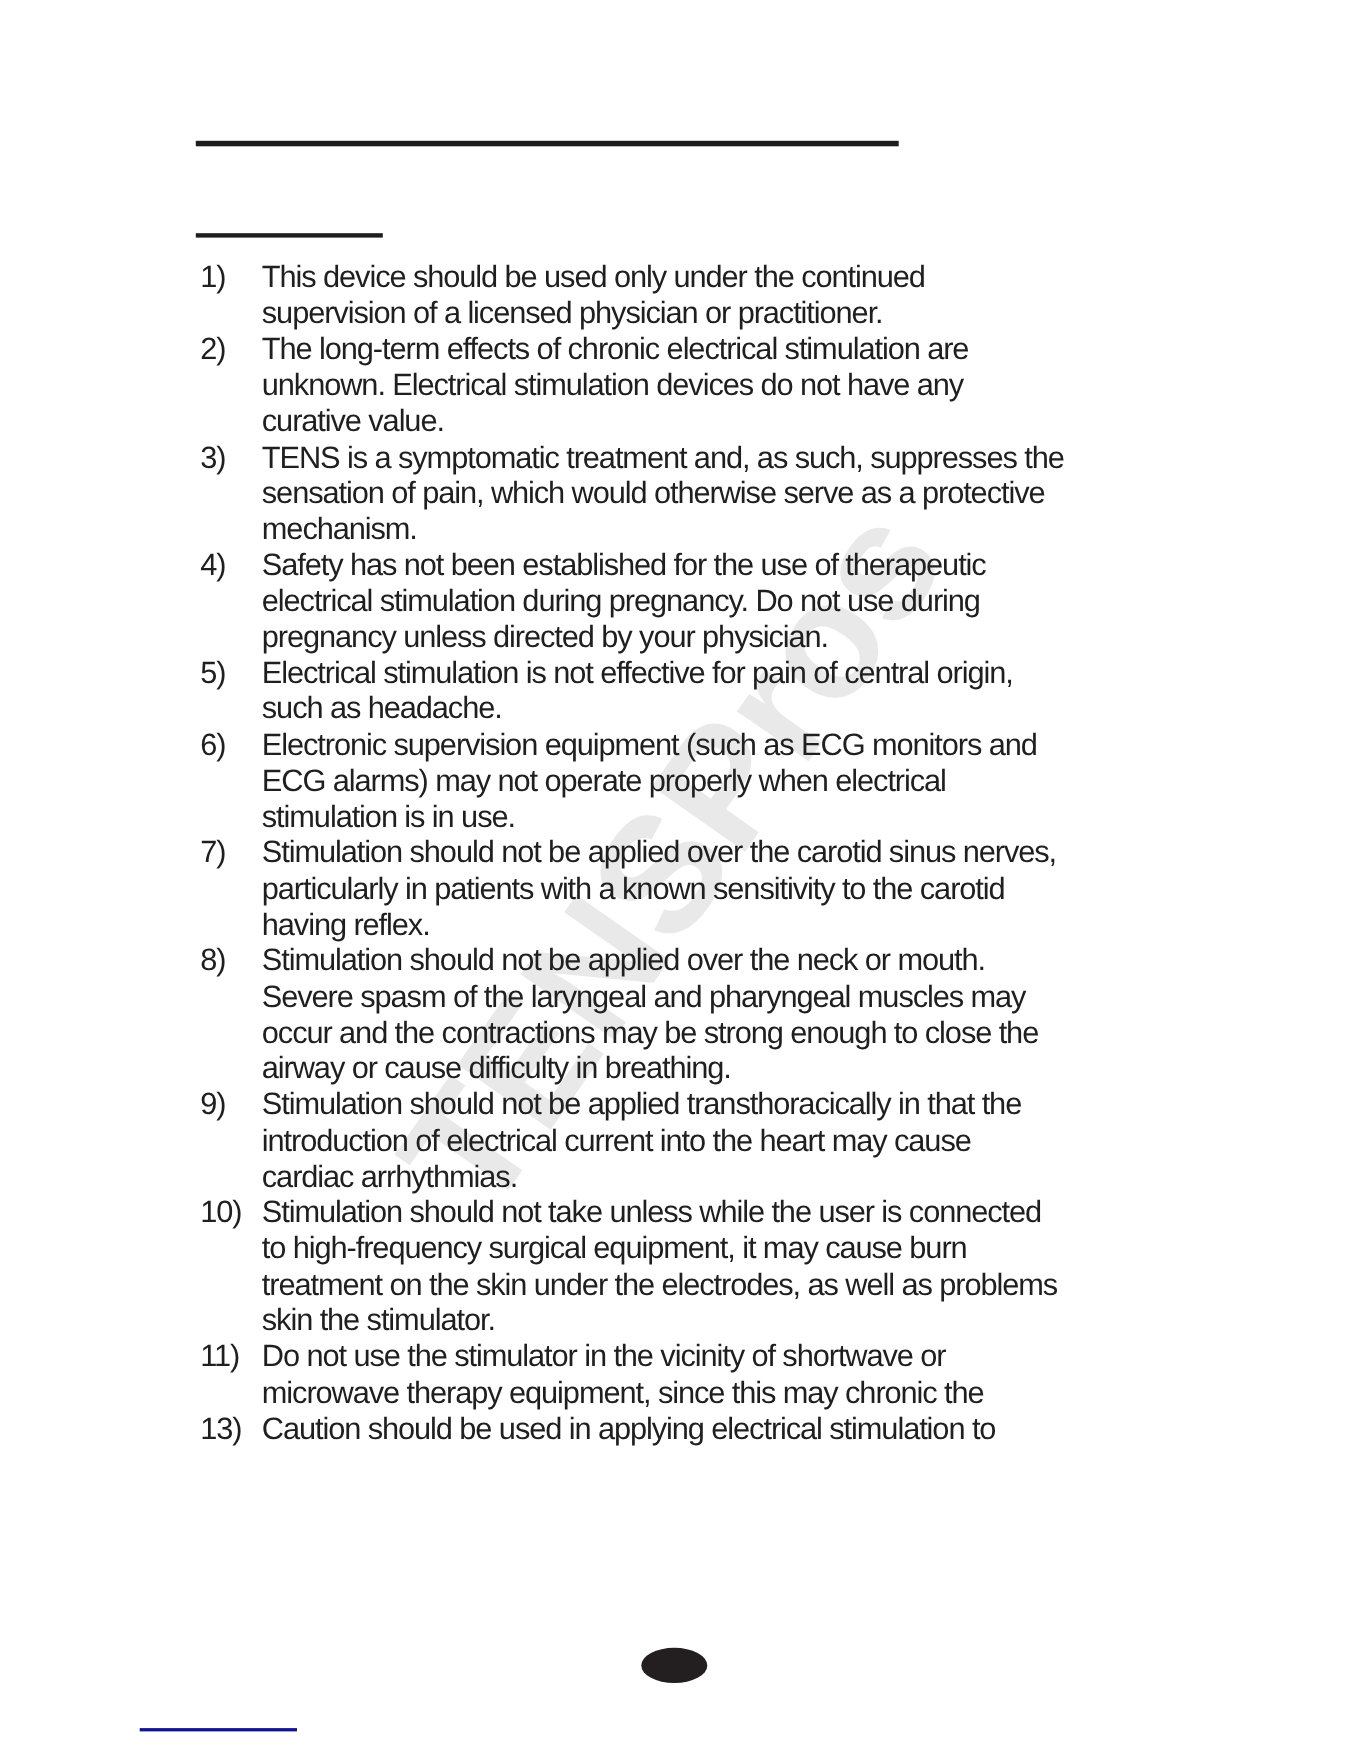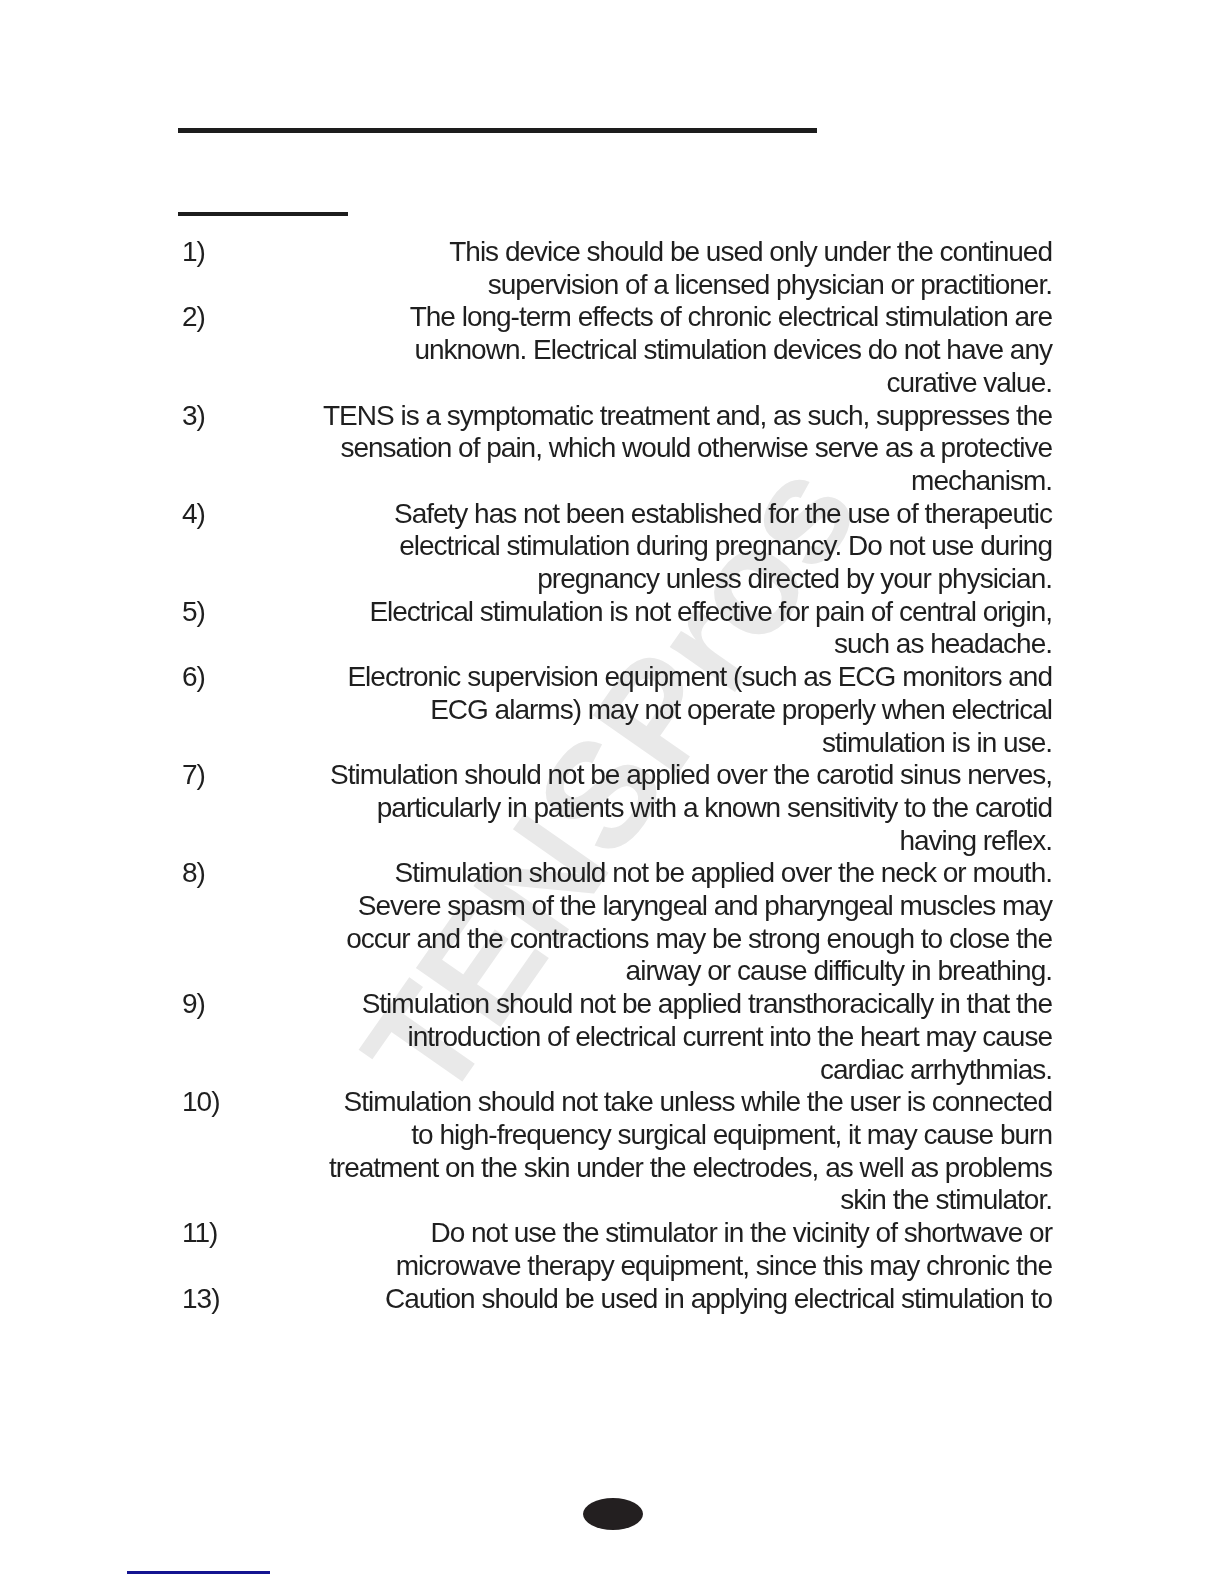--- a/index.html
+++ b/index.html
@@ -69,21 +69,20 @@
   }
   .item .num {
     flex: 0 0 56px;
     width: 56px;
   }
   .item .lines {
     flex: 1 1 auto;
   }
   .line {
     white-space: nowrap;
-    text-align: right;
   }
   .page-marker-oval {
     position: absolute;
     left: 583px;
     top: 1498px;
     width: 60px;
     height: 32px;
     border-radius: 50%;
     background: var(--marker-color, #231f20);
   }

